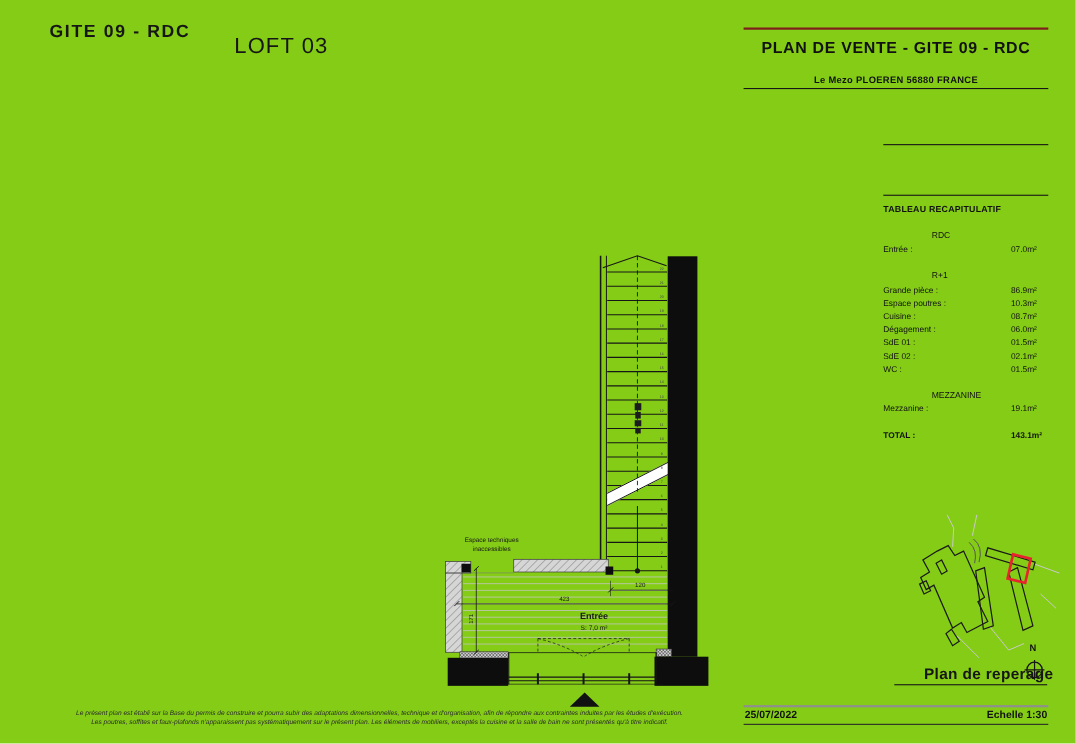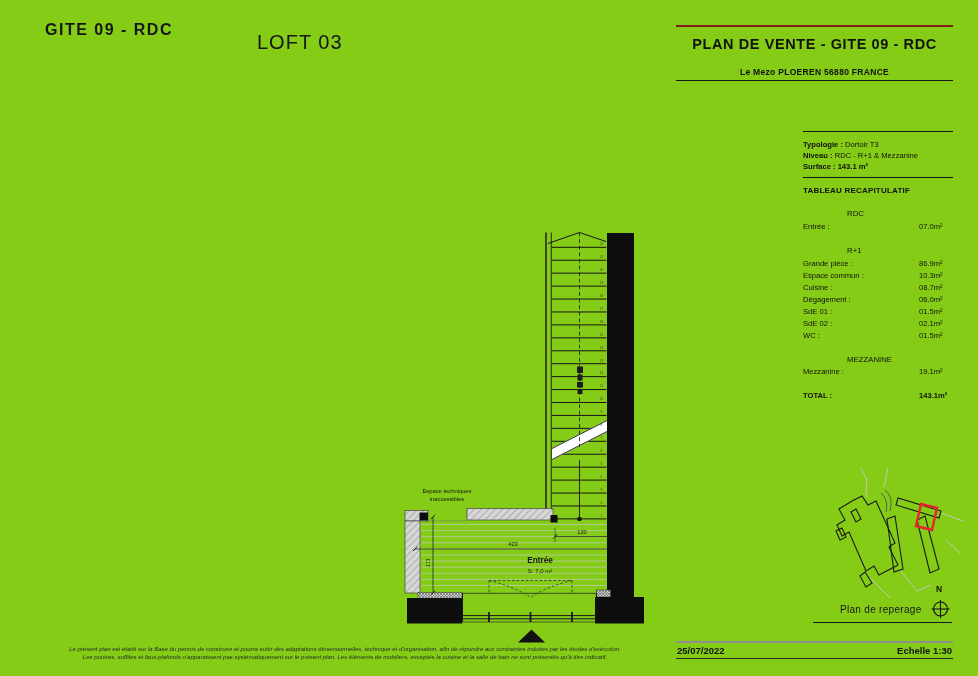--- a/index.html
+++ b/index.html
@@ -2,41 +2,41 @@
 <html><head>
 <meta charset="utf-8">
 <style>
   html,body{margin:0;padding:0;background:#fff;}
   #sheet{
     position:relative;width:978px;height:676px;background:#84cc16;overflow:hidden;
     font-family:"Liberation Sans",sans-serif;color:#111;
   }
   
   #sheet-ref{position:absolute;left:45px;top:21px;font-size:16px;font-weight:600;letter-spacing:1.5px;color:#161616;}
-  #unit-name{position:absolute;left:213px;top:31px;font-size:20px;font-weight:500;letter-spacing:1px;color:#161616;margin-left:44px;}
+  #unit-name{position:absolute;left:213px;top:31px;font-size:20px;font-weight:500;letter-spacing:1px;color:#161616;}
   
   #title-block{position:absolute;left:676px;top:25px;width:277px;border-top:2px solid #7f1d1d;border-bottom:1.5px solid #161616;height:53px;text-align:center;}
   #title-block .t{margin-top:9px;font-size:14.5px;font-weight:700;letter-spacing:.6px;}
   #title-block .s{margin-top:15px;font-size:8.5px;font-weight:600;letter-spacing:.3px;}
   
   #info-panel{position:absolute;left:803px;top:131px;width:150px;height:285px;border-top:1.5px solid #161616;font-size:7.6px;}
   #info-panel .abs{position:absolute;left:0;right:0;}
   .kv{line-height:11px;}
   .kv b{font-weight:700;}
   .divider2{border-top:1.2px solid #161616;height:0;}
   .sec-title{font-weight:400;font-size:7.8px;padding-left:44px;}
   .row{display:flex;justify-content:space-between;}
   .row .val{width:34px;text-align:left;}
   .table-title{font-weight:700;font-size:8px;letter-spacing:.2px;}
   .total .lab,.total .val{font-weight:700;}
   
   #plan-wrap{position:absolute;left:395px;top:225px;width:252px;height:422px;}
   
   #reperage-map{position:absolute;left:815px;top:466px;width:160px;height:140px;}
-  #reperage-label{position:absolute;left:840px;top:604px;font-size:10px;font-weight:400;letter-spacing:.3px;color:#161616;text-align:center;}
+  #reperage-label{position:absolute;left:840px;top:604px;font-size:14px;font-weight:700;letter-spacing:.3px;color:#161616;text-align:center;}
   #north{position:absolute;left:925px;top:585px;width:32px;height:36px;}
   #north .n{position:absolute;left:11px;top:-1px;font-size:8.5px;font-weight:700;}
   #reperage-divider{position:absolute;left:813px;top:622px;width:139px;border-top:1.2px solid #161616;}
   
   #footer-bar{position:absolute;left:676px;top:641px;width:277px;border-top:2.5px solid #8f8f8f;border-bottom:1.2px solid #2a2a2a;height:15px;}
   #footer-bar .in{display:flex;justify-content:space-between;padding:2px 1px 0 1px;font-size:9.5px;font-weight:600;}
   
   #disclaimer{position:absolute;left:30px;top:646px;width:630px;text-align:center;font-style:italic;font-size:6px;line-height:7.5px;color:#2b2b2b;}
   svg text{font-family:"Liberation Sans",sans-serif;}
 </style>
@@ -47,41 +47,36 @@
 
   <div id="sheet-ref">GITE 09 - RDC</div>
   <div id="unit-name">LOFT 03</div>
 
   <div id="title-block">
     <div class="t">PLAN DE VENTE - GITE 09 - RDC</div>
     <div class="s">Le Mezo PLOEREN 56880 FRANCE</div>
   </div>
 
   <div id="info-panel">
-    <div class="abs kv" style="top:7px">
-      <div><b>Typologie :</b> <span>Dortoir T3</span></div>
-      <div><b>Niveau :</b> <span>RDC - R+1 &amp; Mezzanine</span></div>
-      <div><b>Surface :</b> <b>143.1 m²</b></div>
-    </div>
     <div class="abs divider2" style="top:45px"></div>
     <div class="abs table-title" style="top:54px">TABLEAU RECAPITULATIF</div>
 
     <div class="abs sec-title" style="top:77px">RDC</div>
     <div class="abs row" style="top:90px">
       <span class="lab">Entrée :</span>
         <span class="val">07.0m²</span>
     </div>
 
     <div class="abs sec-title" style="top:114px">R+1</div>
     <div class="abs row" style="top:127px">
         <span class="lab">Grande pièce :</span>
         <span class="val">86.9m²</span>
       </div>
     <div class="abs row" style="top:139px">
-        <span class="lab">Espace commun :</span>
+        <span class="lab">Espace poutres :</span>
         <span class="val">10.3m²</span>
       </div>
     <div class="abs row" style="top:151px">
         <span class="lab">Cuisine :</span>
         <span class="val">08.7m²</span>
       </div>
     <div class="abs row" style="top:163px">
         <span class="lab">Dégagement :</span>
         <span class="val">06.0m²</span>
       </div>

